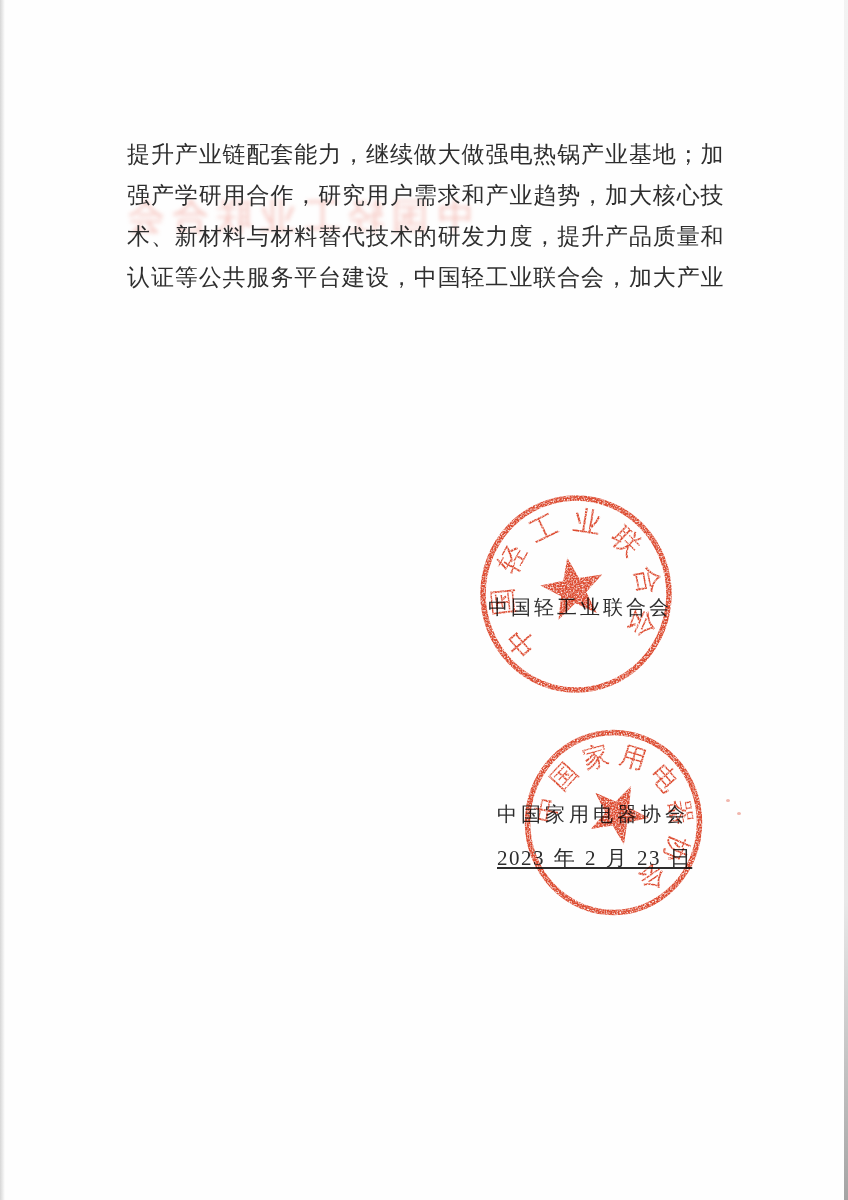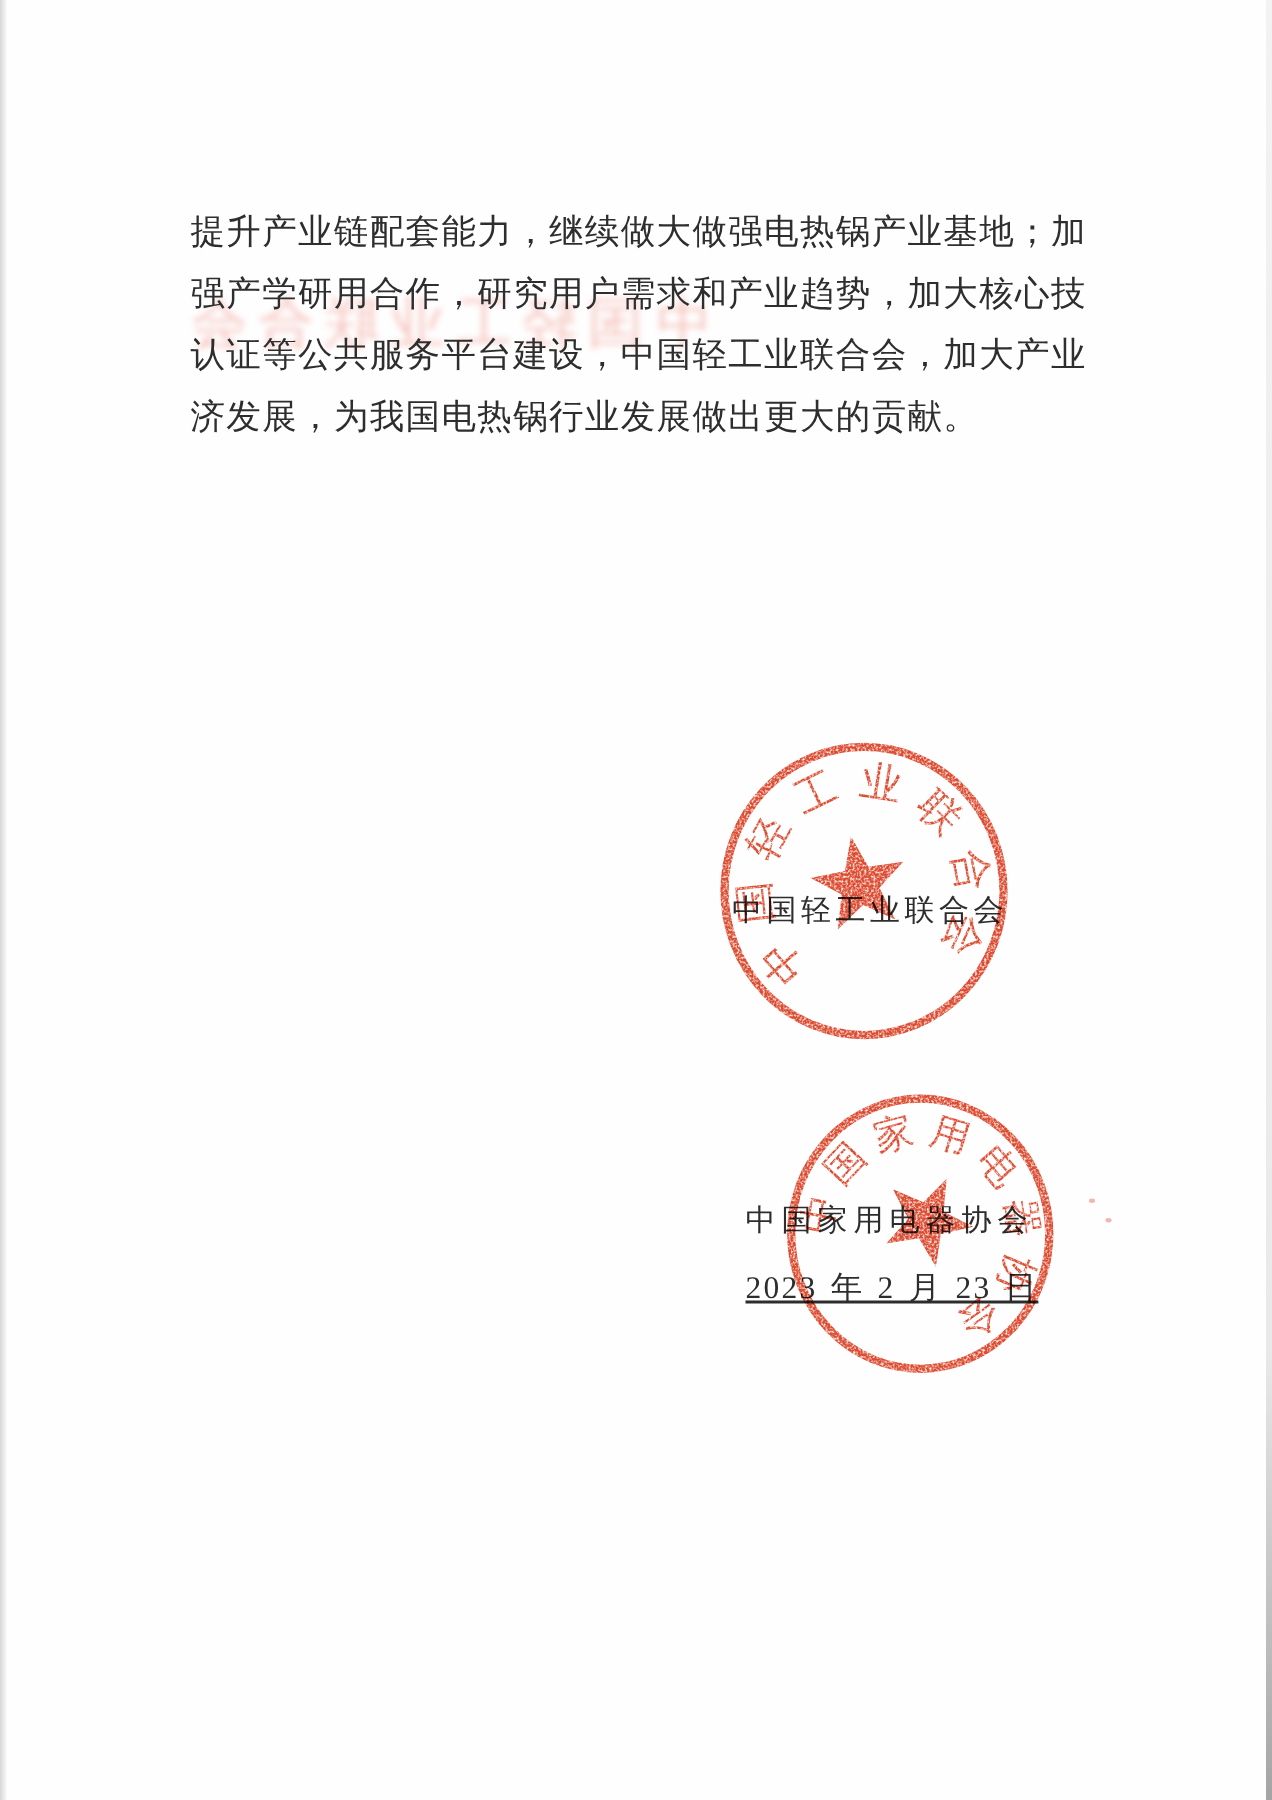--- a/index.html
+++ b/index.html
@@ -41,22 +41,22 @@
 <body>
 
 <div class="edge-left"></div>
 <div class="edge-right"></div>
 
 <div class="showthrough">中国轻工业联合会</div>
 
 <div class="paragraph">
   <div class="para-line">提升产业链配套能力，继续做大做强电热锅产业基地；加</div>
   <div class="para-line">强产学研用合作，研究用户需求和产业趋势，加大核心技</div>
+  <div class="para-line">术、新材料与材料替代技术的研发力度，提升产品质量和</div>
   <div class="para-line">认证等公共服务平台建设，中国轻工业联合会，加大产业</div>
-  <div class="para-line">济发展，为我国电热锅行业发展做出更大的贡献。</div>
 </div>
 
 <div class="sig sig-org-1">中国轻工业联合会</div>
 
 <div class="sig sig-org-2">中国家用电器协会</div>
 <div class="sig sig-date">2023 年 2 月 23 日</div>
 
 <svg class="stamp stamp-1" width="198" height="205" viewBox="0 0 198 205">
   <defs>
     <filter id="inkSpeckle" x="-5%" y="-5%" width="110%" height="110%">

